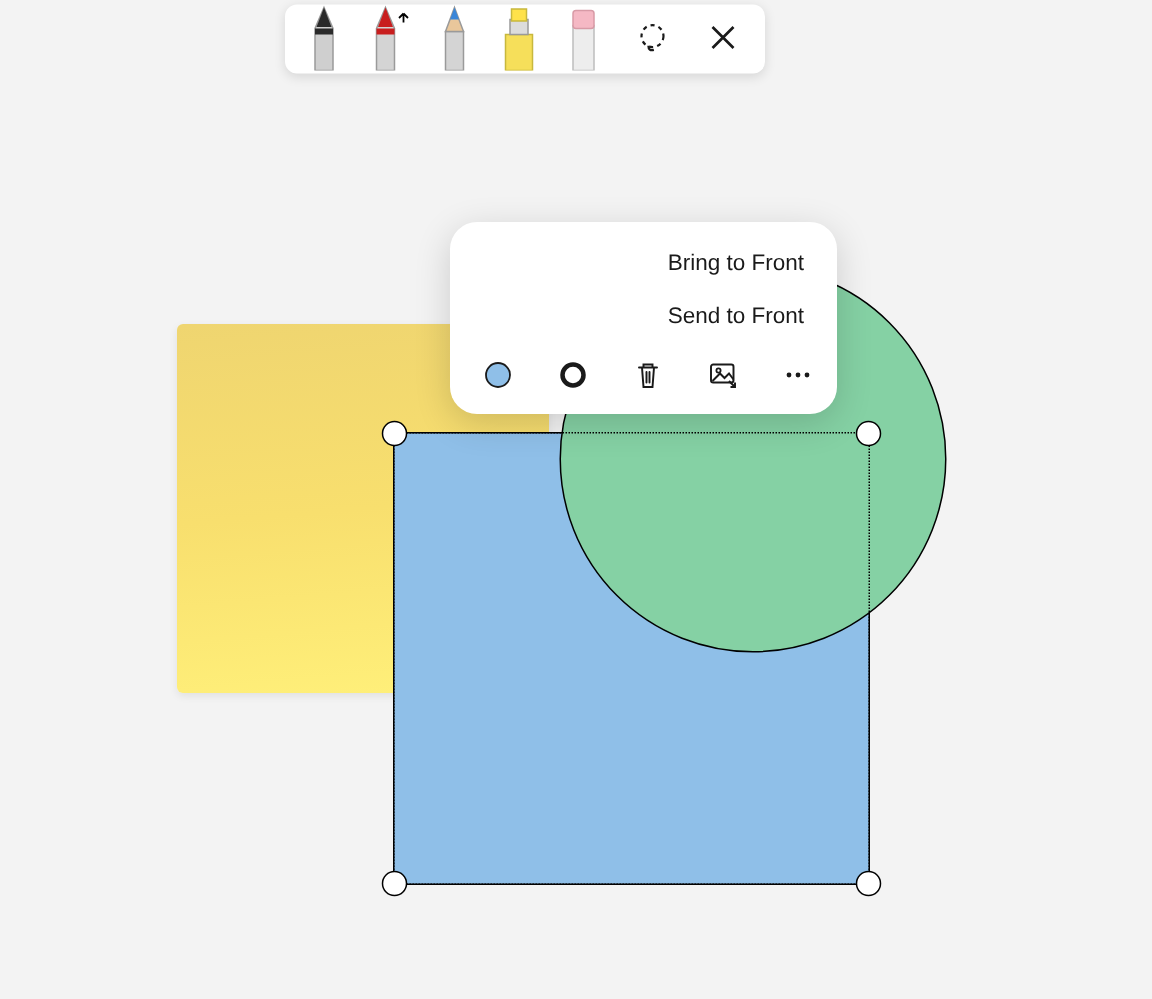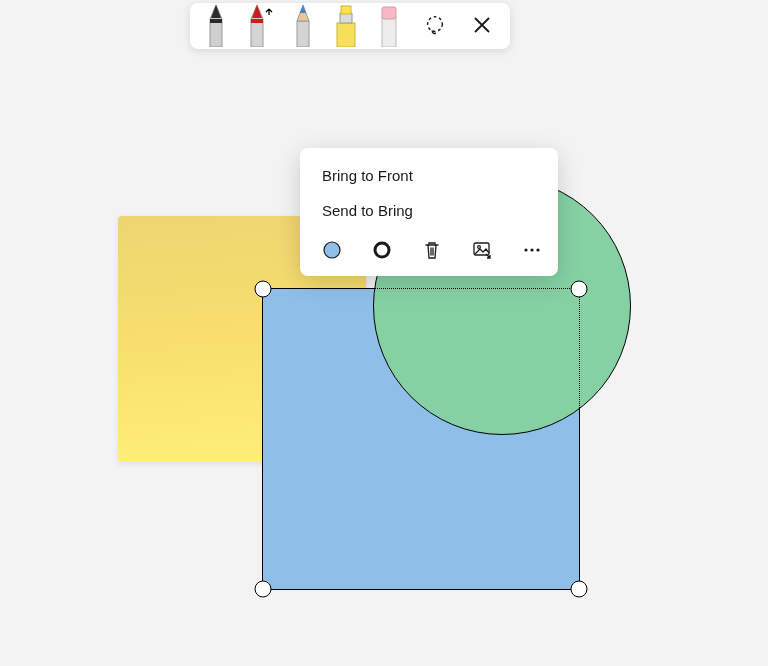--- a/index.html
+++ b/index.html
@@ -107,23 +107,24 @@
     .h-bl { left: 0; top: 100%; }
     .h-br { left: 100%; top: 100%; }
 
     
     .context-menu {
       position: absolute;
       left: 300px;
       top: 148px;
       width: 258px;
       background: #fff;
-      border-radius: 8px;
+      border-radius: 18px;
       box-shadow: 0 6px 24px rgba(0,0,0,0.16);
       padding: 10px 0 8px 0;
+      text-align: right;
     }
     .menu-item {
       padding: 9px 22px;
       font-size: 15px;
       color: #1a1a1a;
       cursor: pointer;
     }
     .menu-toolbar {
       display: flex;
       align-items: center;
@@ -200,21 +201,21 @@
   </div>
   <div class="top-icon">
     <svg width="18" height="18" viewBox="0 0 18 18">
       <path d="M2 2 L16 16 M16 2 L2 16" stroke="#1a1a1a" stroke-width="1.8"></path>
     </svg>
   </div>
 </div>
 
 <div class="context-menu">
   <div class="menu-item">Bring to Front</div>
-  <div class="menu-item">Send to Bring</div>
+  <div class="menu-item">Send to Front</div>
   <div class="menu-toolbar">
     <div class="menu-icon-btn">
       <svg width="20" height="20" viewBox="0 0 20 20">
         <circle cx="10" cy="10" r="8" fill="#8fbfe8" stroke="#1a1a1a" stroke-width="1.2"></circle>
       </svg>
     </div>
     <div class="menu-icon-btn">
       <svg width="20" height="20" viewBox="0 0 20 20">
         <circle cx="10" cy="10" r="7" fill="none" stroke="#1a1a1a" stroke-width="3"></circle>
       </svg>

